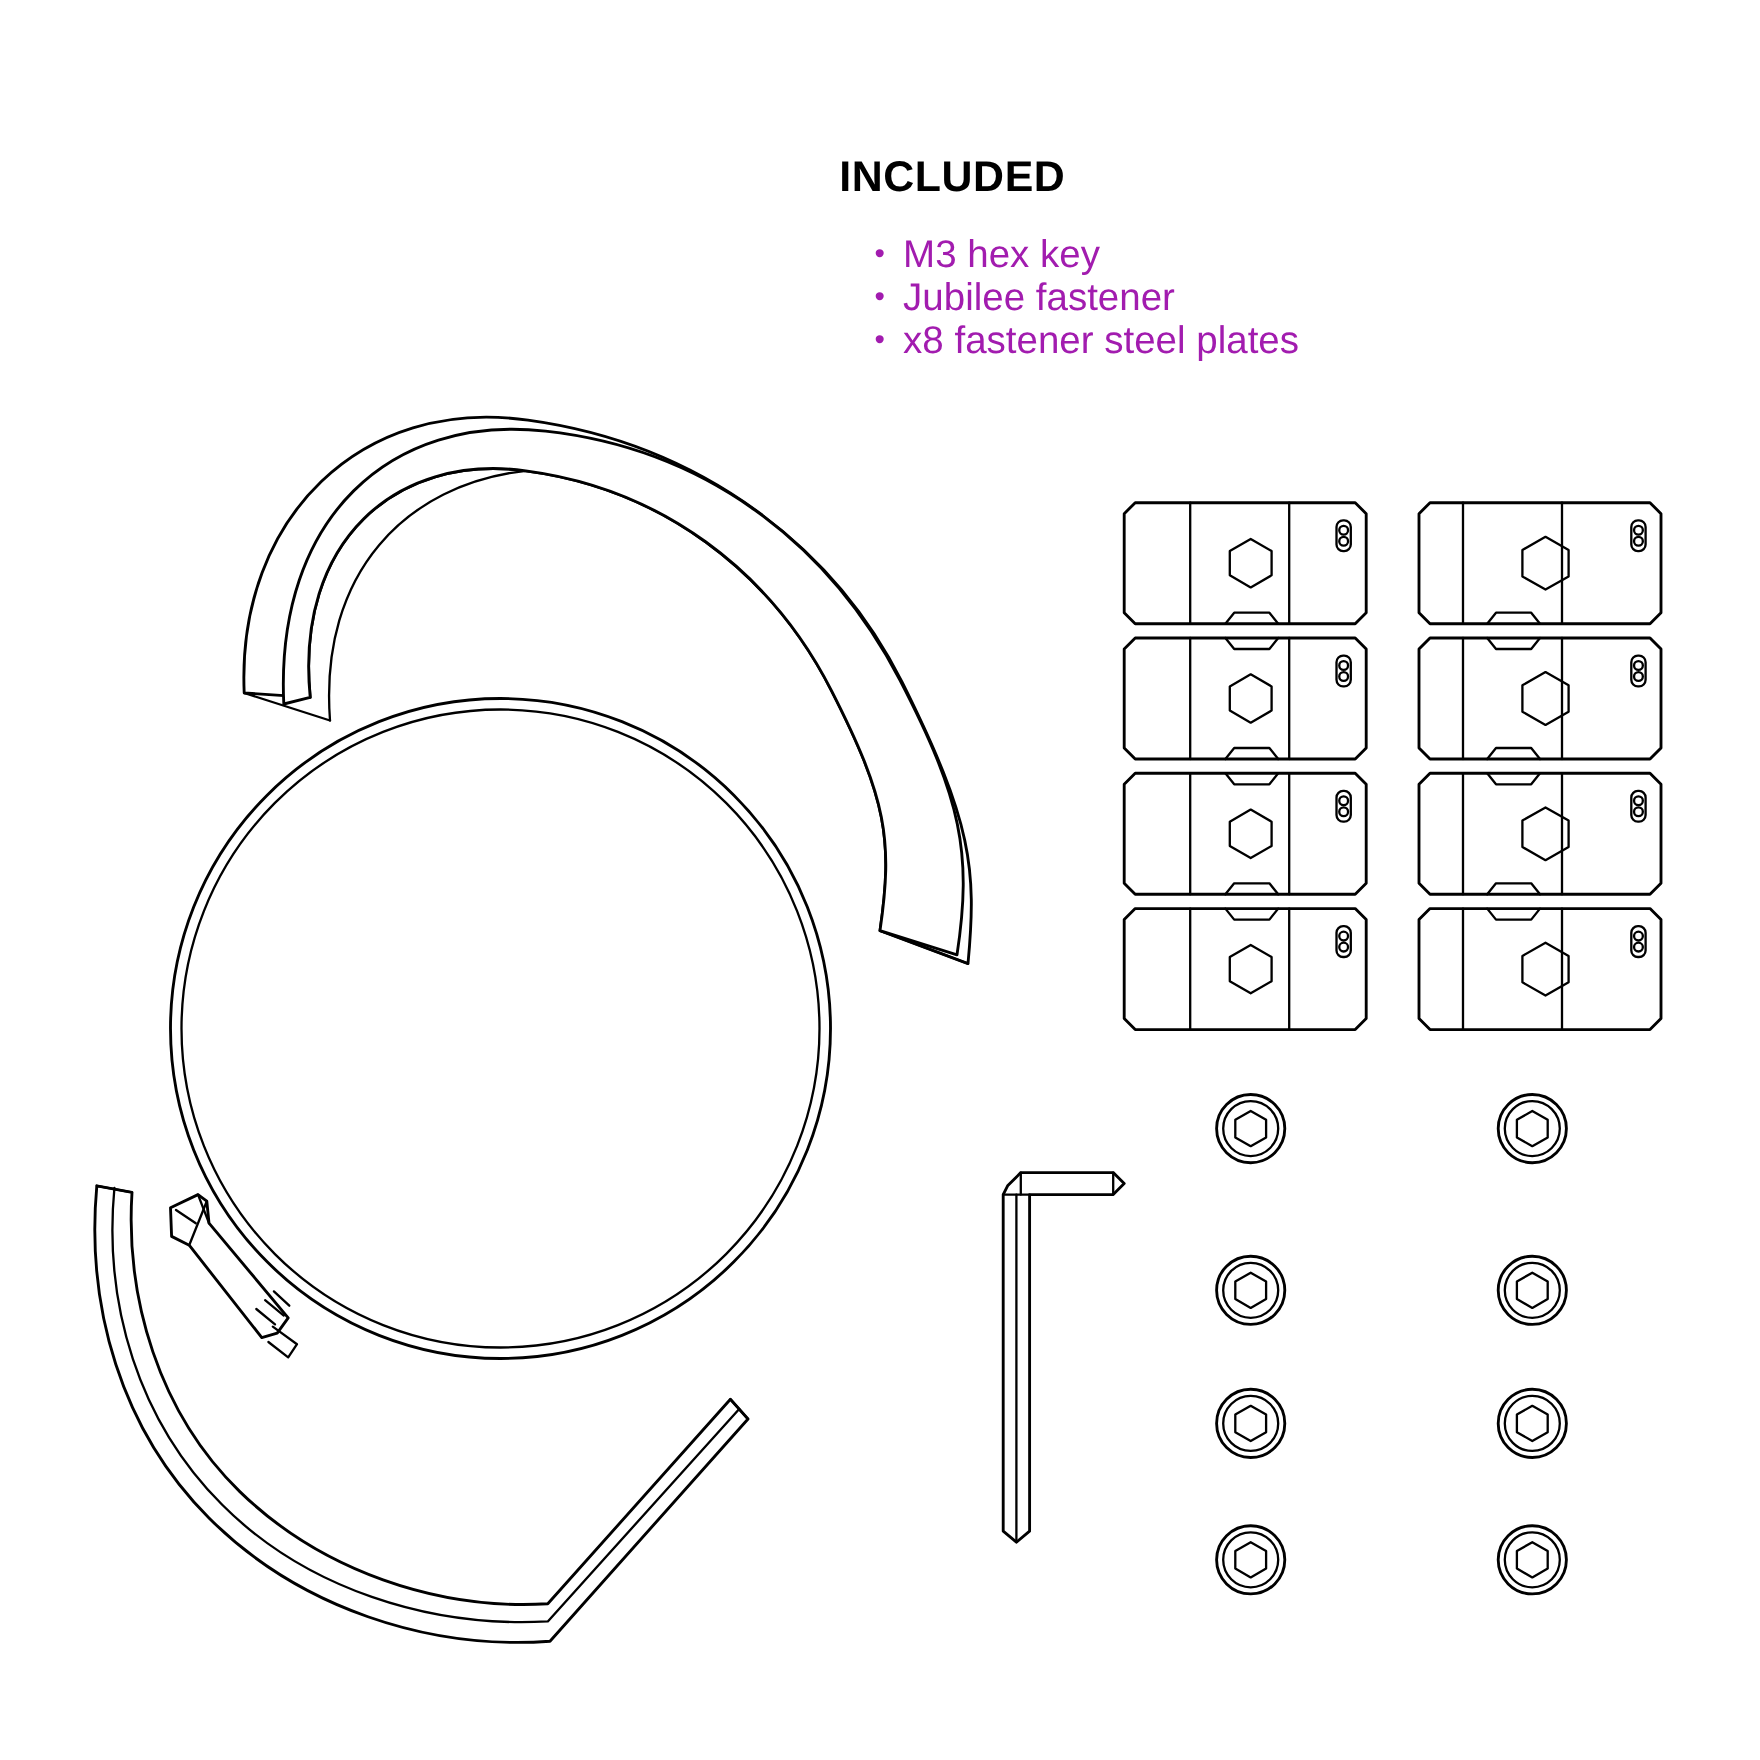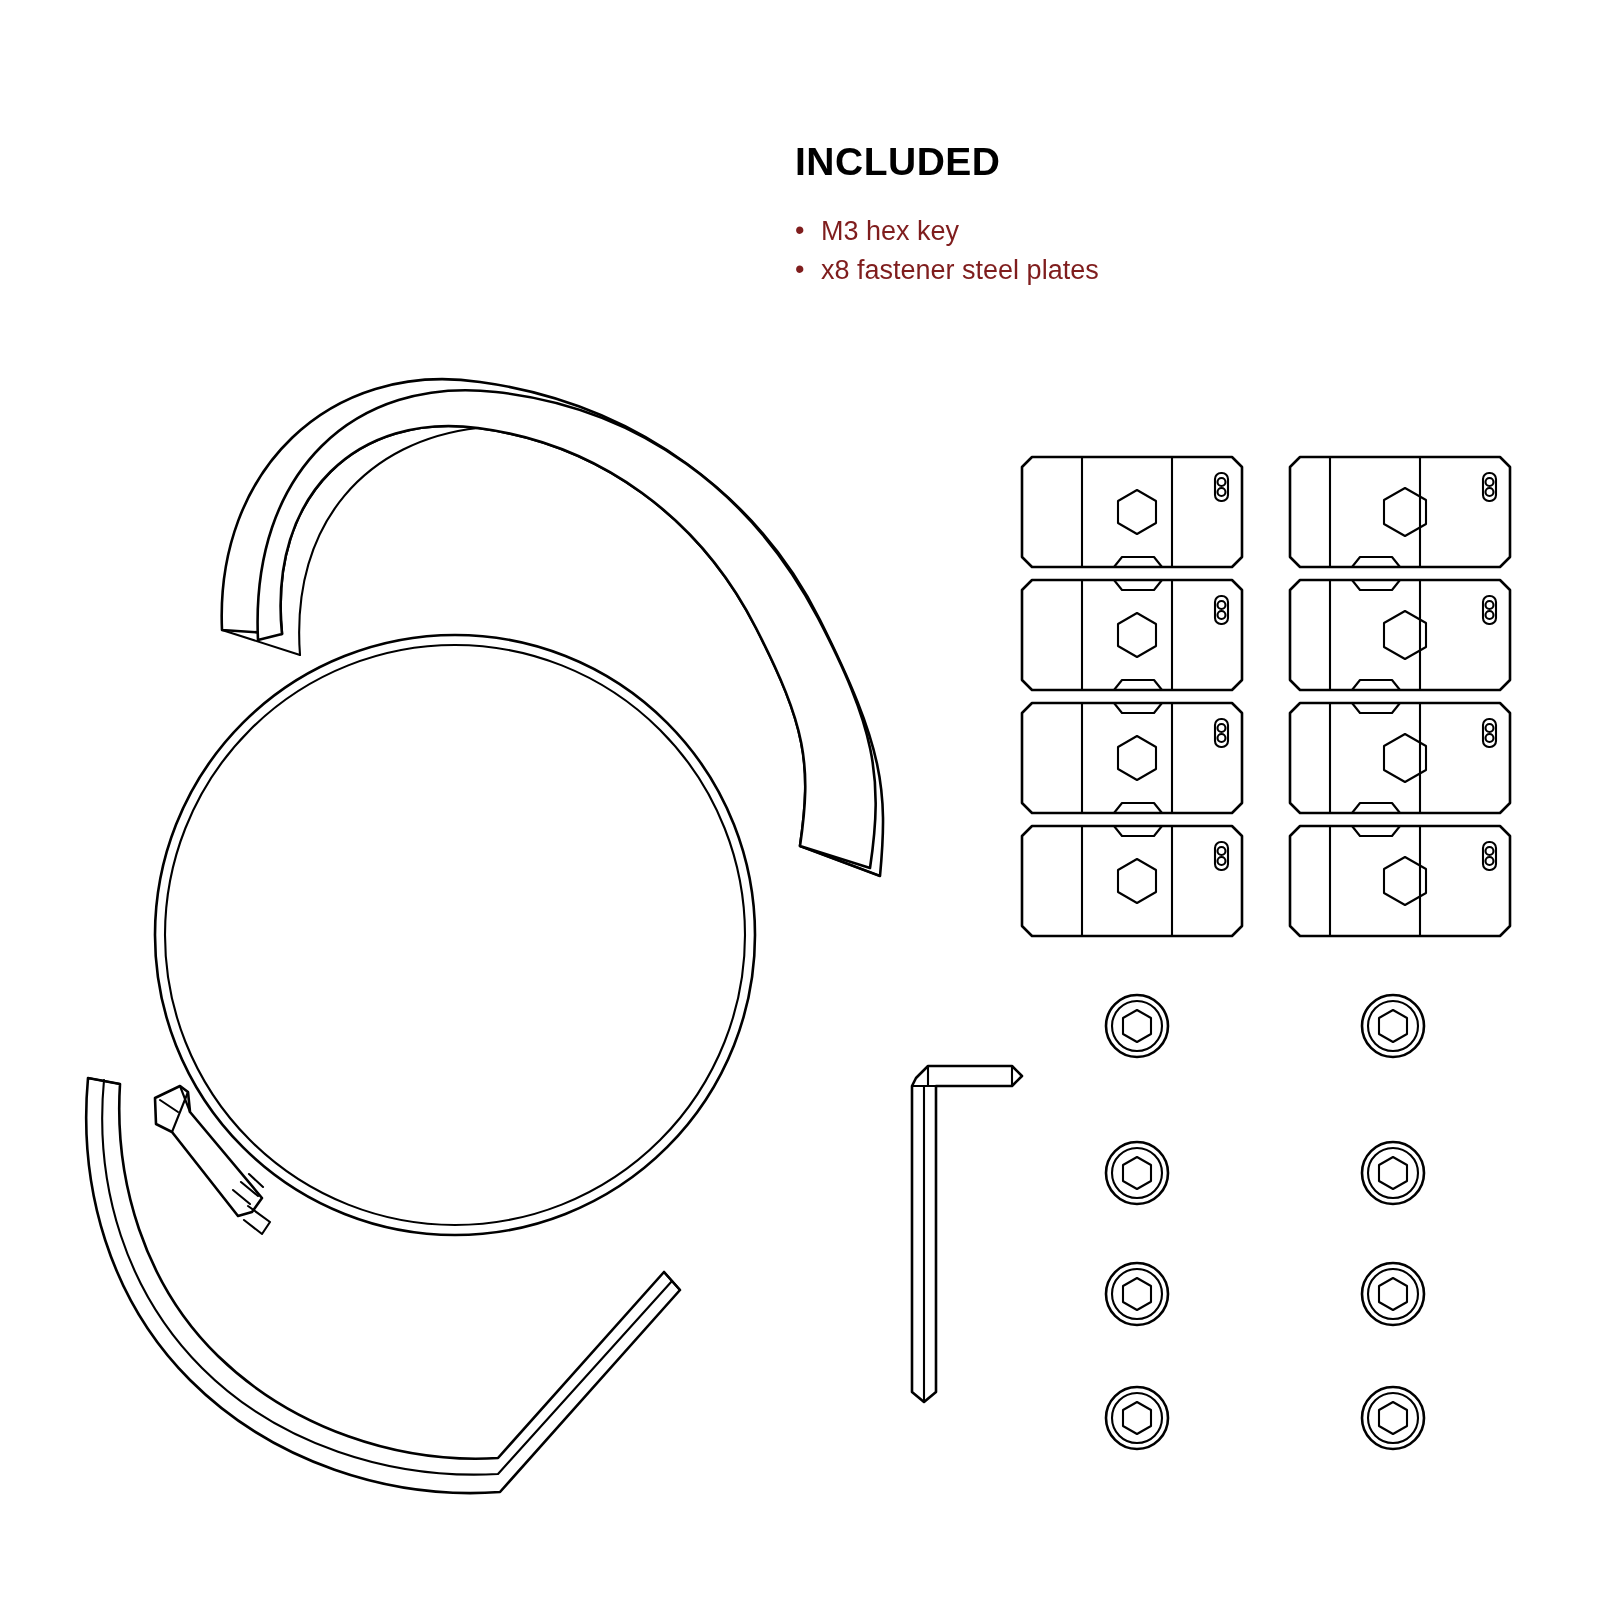--- a/index.html
+++ b/index.html
@@ -16,38 +16,38 @@
     color: #000000;
   }
   #stage {
     position: absolute;
     left: 0; top: 0;
     width: 1600px;
     height: 1600px;
   }
   .title {
     position: absolute;
-    left: 795px;
+    left: 763px;
     top: 140px;
     font-size: 39px;
     font-weight: bold;
     letter-spacing: 0.5px;
     color: #000;
   }
   .included-list {
     position: absolute;
     left: 795px;
     top: 212px;
     width: 560px;
     list-style: none;
     margin: 0;
     padding: 0;
-    font-size: 27px;
+    font-size: 35px;
     line-height: 39px;
-    color: #7f1d1d;
+    color: #a21caf;
   }
   .included-list li {
     position: relative;
     padding-left: 26px;
     white-space: nowrap;
   }
   .included-list li::before {
     content: "\2022";
     position: absolute;
     left: 0;
@@ -81,20 +81,21 @@
 </style>
 </head>
 <body>
 
 <div id="stage">
 
   <div class="title">INCLUDED</div>
 
   <ul class="included-list">
     <li>M3 hex key</li>
+    <li>Jubilee fastener</li>
     <li>x8 fastener steel plates</li>
   </ul>
 
   <svg class="diagram" viewBox="0 0 1600 1600">
 
     <g>
       <path class="ln fillwhite" d="M 222 630
            C 215 470, 330 360, 480 382
            C 640 404, 760 500, 820 620
            C 884 748, 888 790, 880 876

